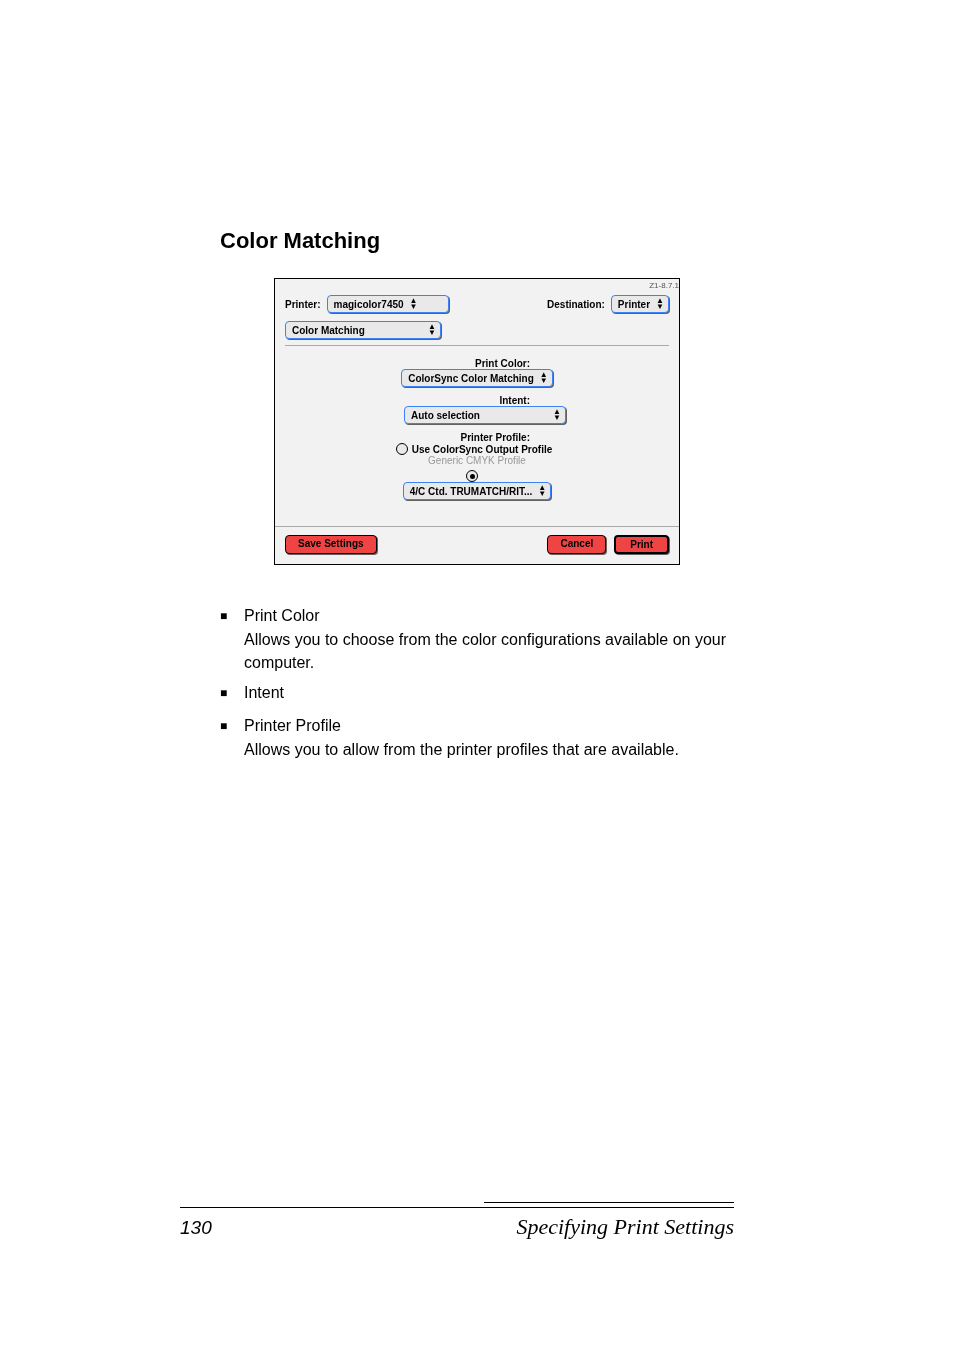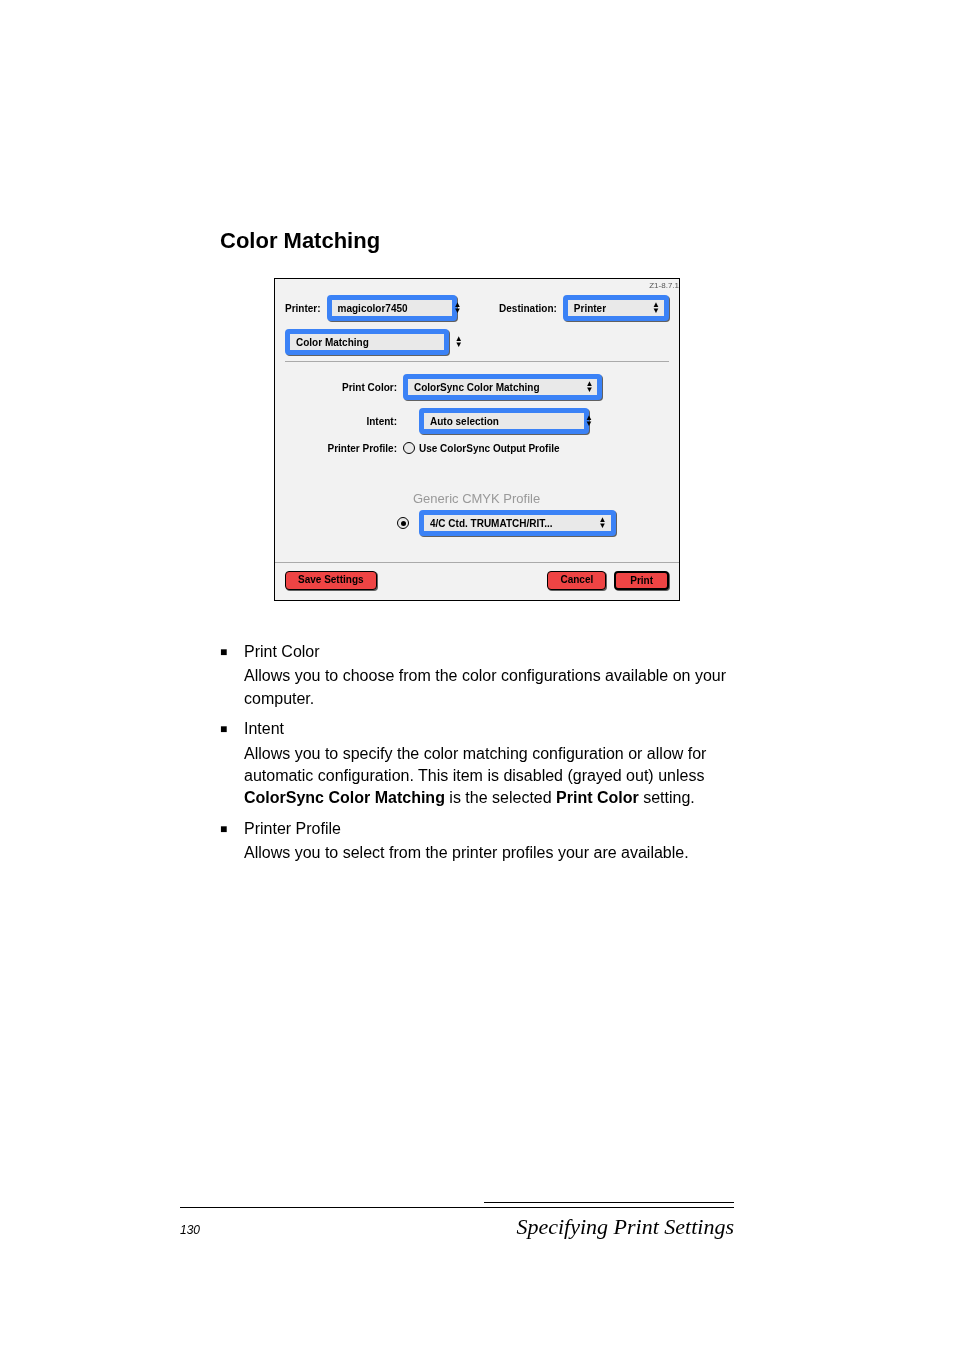--- a/index.html
+++ b/index.html
@@ -54,26 +54,25 @@
     padding-top: 16px;
   }
   .dialog .label {
     font-weight: bold;
     margin-right: 6px;
   }
   .select {
     display: inline-flex;
     align-items: center;
     background: #e9e9e9;
-    border: 5px solid #3b82f6;
+    border: 1px solid #3b82f6;
     border-radius: 4px;
     height: 16px;
     padding: 0 4px 0 6px;
     box-shadow: 1px 1px 0 rgba(0,0,0,0.6);
-    gap: 40px;
   }
   .select-text {
     font-weight: bold;
     white-space: nowrap;
   }
   .select-arrows {
     margin-left: 6px;
     font-size: 8px;
     line-height: 6px;
     display: flex;
@@ -86,20 +85,21 @@
     border-top: 1px solid #aaa;
     margin: 4px 10px 2px 10px;
   }
   .form-area {
     padding: 10px 10px 14px 10px;
   }
   .form-row {
     display: flex;
     align-items: center;
     margin-bottom: 8px;
+    flex-direction: column;
   }
   .form-row .flabel {
     width: 112px;
     text-align: right;
     font-weight: bold;
     margin-right: 6px;
   }
   .radio {
     display: inline-flex;
     align-items: center;
@@ -124,22 +124,21 @@
     border-radius: 50%;
   }
   .radio-label {
     font-weight: bold;
   }
   .radio-sub {
     width: 112px;
   }
   .gray-text {
     color: #999;
-    font-size: 13px;
-    margin-top: 37px;
+    font-size: 10px;
   }
   .btn-row {
     display: flex;
     padding: 8px 10px 10px 10px;
     border-top: 1px solid #aaa;
     margin-top: 12px;
   }
   .btn {
     background: #ef4444;
     border: 1px solid #000;
@@ -197,21 +196,21 @@
   .footer-line-full {
     border-top: 1px solid #000;
     margin-bottom: 6px;
   }
   .footer-row {
     display: flex;
     align-items: baseline;
   }
   .page-num {
     font-style: italic;
-    font-size: 12px;
+    font-size: 19px;
     width: 120px;
   }
   .footer-title {
     flex: 1;
     text-align: right;
     font-style: italic;
     font-size: 22px;
     font-family: Liberation Serif, serif;
   }
 </style>
@@ -327,29 +326,28 @@
       <div class="bullet-body">
         <div class="bullet-title">Print Color</div>
         <div class="bullet-desc">Allows you to choose from the color configurations available on your computer.</div>
       </div>
     </div>
 
     <div class="bullet-item">
       <div class="bullet-marker">■</div>
       <div class="bullet-body">
         <div class="bullet-title">Intent</div>
-        <div class="bullet-desc"><span>Allows you to specify the color matching configuration or allow for automatic configuration. This item is disabled (grayed out) unless </span><b>ColorSync Color Matching</b><span> is the selected </span><b>Print Color</b><span> setting.</span></div>
       </div>
     </div>
 
     <div class="bullet-item">
       <div class="bullet-marker">■</div>
       <div class="bullet-body">
         <div class="bullet-title">Printer Profile</div>
-        <div class="bullet-desc">Allows you to select from the printer profiles your are available.</div>
+        <div class="bullet-desc">Allows you to allow from the printer profiles that are available.</div>
       </div>
     </div>
 
   </div>
 
   <div class="footer">
     <div class="footer-line-short"></div>
     <div class="footer-line-full"></div>
     <div class="footer-row">
       <div class="page-num">130</div>

